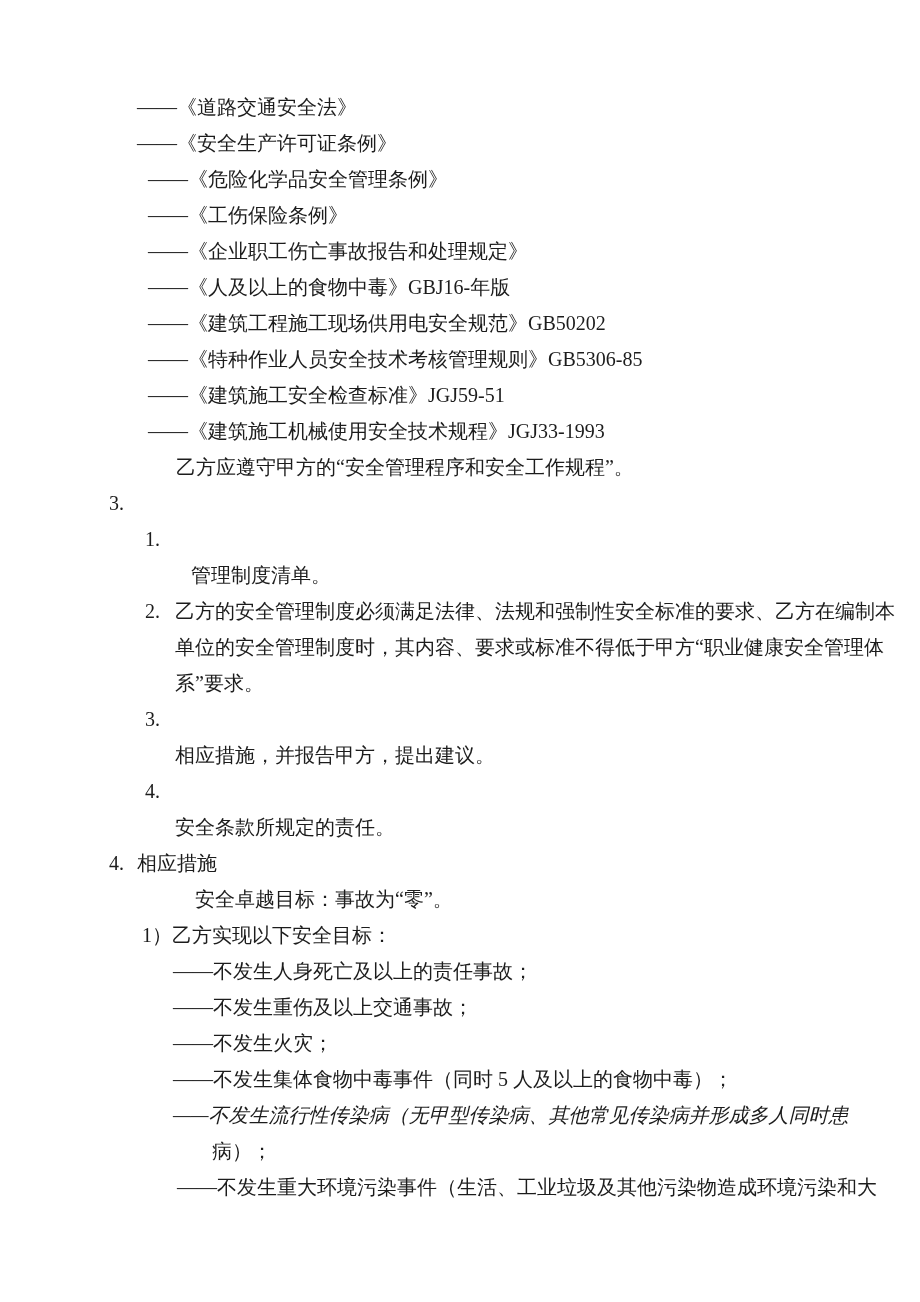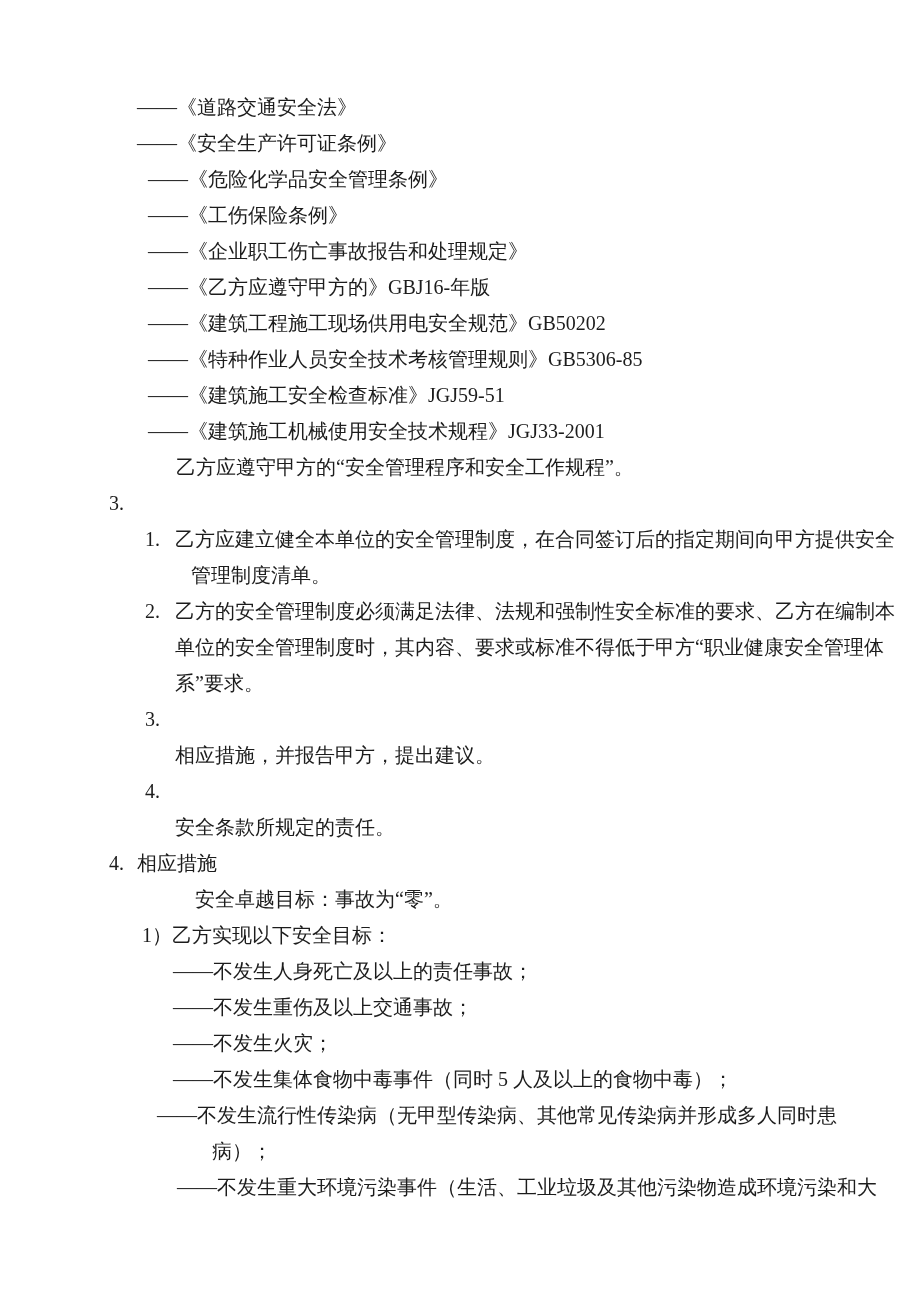--- a/index.html
+++ b/index.html
@@ -40,40 +40,40 @@
 </head>
 <body>
 
 <div class="page">
   <div id="lines">
       <div class="line" style="left: 137px; top: 89px;"><span>——《道路交通安全法》</span></div>
       <div class="line" style="left: 137px; top: 125px;"><span>——《安全生产许可证条例》</span></div>
       <div class="line" style="left: 148px; top: 161px;"><span>——《危险化学品安全管理条例》</span></div>
       <div class="line" style="left: 148px; top: 197px;"><span>——《工伤保险条例》</span></div>
       <div class="line" style="left: 148px; top: 233px;"><span>——《企业职工伤亡事故报告和处理规定》</span></div>
-      <div class="line" style="left: 148px; top: 269px;"><span>——《乙方应遵守甲方的》GBJ16-年版</span></div>
+      <div class="line" style="left: 148px; top: 269px;"><span>——《人及以上的食物中毒》GBJ16-年版</span></div>
       <div class="line" style="left: 148px; top: 305px;"><span>——《建筑工程施工现场供用电安全规范》GB50202</span></div>
       <div class="line" style="left: 148px; top: 341px;"><span>——《特种作业人员安全技术考核管理规则》GB5306-85</span></div>
       <div class="line" style="left: 148px; top: 377px;"><span>——《建筑施工安全检查标准》JGJ59-51</span></div>
-      <div class="line" style="left: 148px; top: 413px;"><span>——《建筑施工机械使用安全技术规程》JGJ33-2001</span></div>
+      <div class="line" style="left: 148px; top: 413px;"><span>——《建筑施工机械使用安全技术规程》JGJ33-1993</span></div>
       <div class="line" style="left: 176px; top: 449px;"><span>乙方应遵守甲方的“安全管理程序和安全工作规程”。</span></div>
       <div class="line h" style="left: 137px; top: 485px;"><span class="num" style="left: -28px;">3.</span></div>
-      <div class="line j" style="left: 175px; top: 521px; width: 668px;"><span class="num" style="left: -30px;">1.</span><span>乙方应建立健全本单位的安全管理制度，在合同签订后的指定期间向甲方提供安全</span></div>
+      <div class="line j" style="left: 175px; top: 521px; width: 668px;"><span class="num" style="left: -30px;">1.</span></div>
       <div class="line" style="left: 191px; top: 557px;"><span>管理制度清单。</span></div>
       <div class="line j" style="left: 175px; top: 593px; width: 668px;"><span class="num" style="left: -30px;">2.</span><span>乙方的安全管理制度必须满足法律、法规和强制性安全标准的要求、乙方在编制本</span></div>
       <div class="line j" style="left: 175px; top: 629px; width: 668px;"><span>单位的安全管理制度时，其内容、要求或标准不得低于甲方“职业健康安全管理体</span></div>
       <div class="line" style="left: 175px; top: 665px;"><span>系”要求。</span></div>
       <div class="line j" style="left: 175px; top: 701px; width: 668px;"><span class="num" style="left: -30px;">3.</span></div>
       <div class="line" style="left: 175px; top: 737px;"><span>相应措施，并报告甲方，提出建议。</span></div>
       <div class="line j" style="left: 175px; top: 773px; width: 668px;"><span class="num" style="left: -30px;">4.</span></div>
       <div class="line" style="left: 175px; top: 809px;"><span>安全条款所规定的责任。</span></div>
       <div class="line h" style="left: 137px; top: 845px;"><span class="num" style="left: -28px;">4.</span><span>相应措施</span></div>
       <div class="line" style="left: 195px; top: 881px;"><span>安全卓越目标：事故为“零”。</span></div>
       <div class="line" style="left: 142px; top: 917px;"><span>1）乙方实现以下安全目标：</span></div>
       <div class="line" style="left: 173px; top: 953px;"><span>——不发生人身死亡及以上的责任事故；</span></div>
       <div class="line" style="left: 173px; top: 989px;"><span>——不发生重伤及以上交通事故；</span></div>
       <div class="line" style="left: 173px; top: 1025px;"><span>——不发生火灾；</span></div>
       <div class="line" style="left: 173px; top: 1061px;"><span>——不发生集体食物中毒事件（同时 5 人及以上的食物中毒）；</span></div>
-      <div class="line j" style="left: 157px; top: 1097px; width: 670px;"><span>——不发生流行性传染病（无甲型传染病、其他常见传染病并形成多人同时患</span></div>
+      <div class="line j" style="left: 173px; top: 1097px; width: 670px; font-style: italic;"><span>——不发生流行性传染病（无甲型传染病、其他常见传染病并形成多人同时患</span></div>
       <div class="line" style="left: 212px; top: 1133px;"><span>病）；</span></div>
       <div class="line j" style="left: 177px; top: 1169px; width: 666px;"><span>——不发生重大环境污染事件（生活、工业垃圾及其他污染物造成环境污染和大</span></div>
     </div>
 </div>
 
 </body></html>

